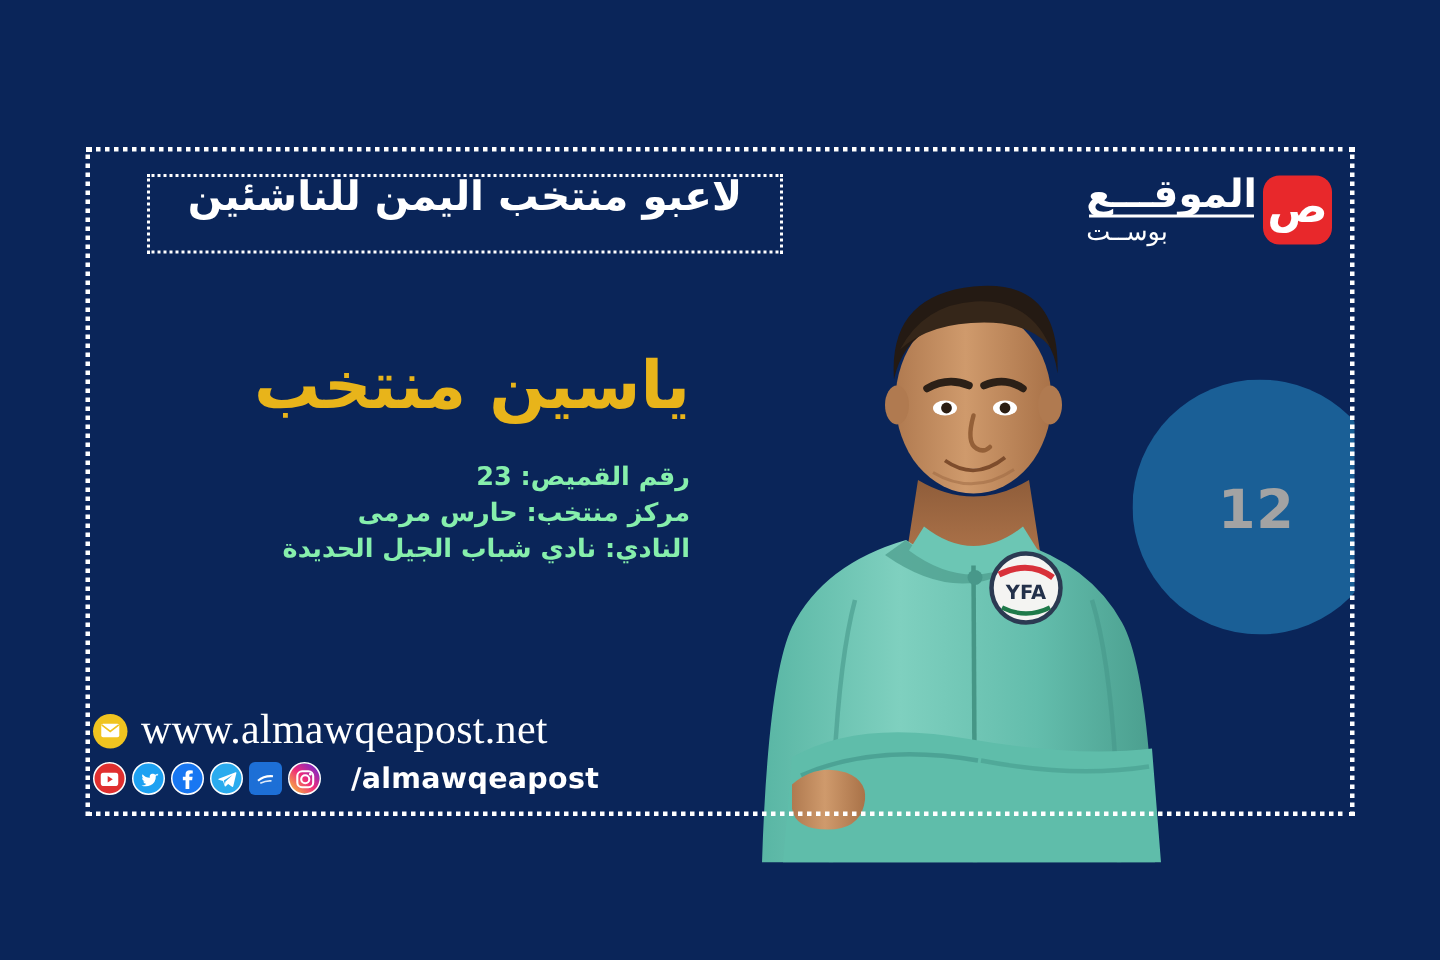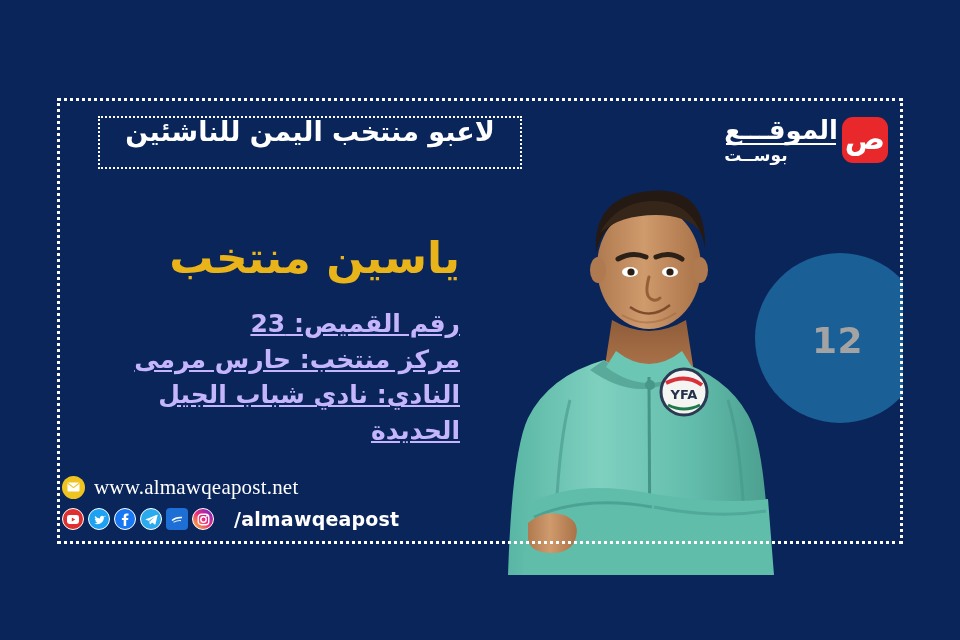--- a/index.html
+++ b/index.html
@@ -89,21 +89,21 @@
     position: absolute;
     left: 2px;
     right: 2px;
     bottom: -2px;
     height: 2px;
     background: #ffffff;
   }
   #logo-line-bottom {
     color: #ffffff;
     font-size: 17px;
-    font-weight: bold;
+    font-weight: normal;
     margin-top: 4px;
     letter-spacing: 1px;
   }
   #logo-mark {
     width: 46px;
     height: 46px;
     border-radius: 11px;
     background: #e8282b;
     display: flex;
     align-items: center;
@@ -155,26 +155,25 @@
   #details {
     position: absolute;
     right: 500px;
     top: 306px;
     width: 360px;
     direction: rtl;
     text-align: right;
     z-index: 7;
   }
   .detail-line {
-    color: #c4b5fd;
-    font-size: 25px;
+    color: #86efac;
+    font-size: 17px;
     font-weight: bold;
     line-height: 1.42;
     white-space: nowrap;
-    text-decoration: underline;
   }
   .detail-line.wrap { white-space: normal; }
 
   
   #footer {
     position: absolute;
     left: 62px;
     top: 472px;
     z-index: 7;
   }
@@ -191,21 +190,21 @@
     background: #f0c420;
     display: flex;
     align-items: center;
     justify-content: center;
     flex: none;
   }
   #mail-icon svg { display: block; }
   #site-url {
     color: #ffffff;
     font-family: "Liberation Serif", serif;
-    font-size: 21px;
+    font-size: 28px;
     letter-spacing: 0.2px;
   }
   #social-row {
     display: flex;
     align-items: center;
     gap: 4px;
     margin-top: 4px;
     height: 26px;
   }
   .social-icon {

